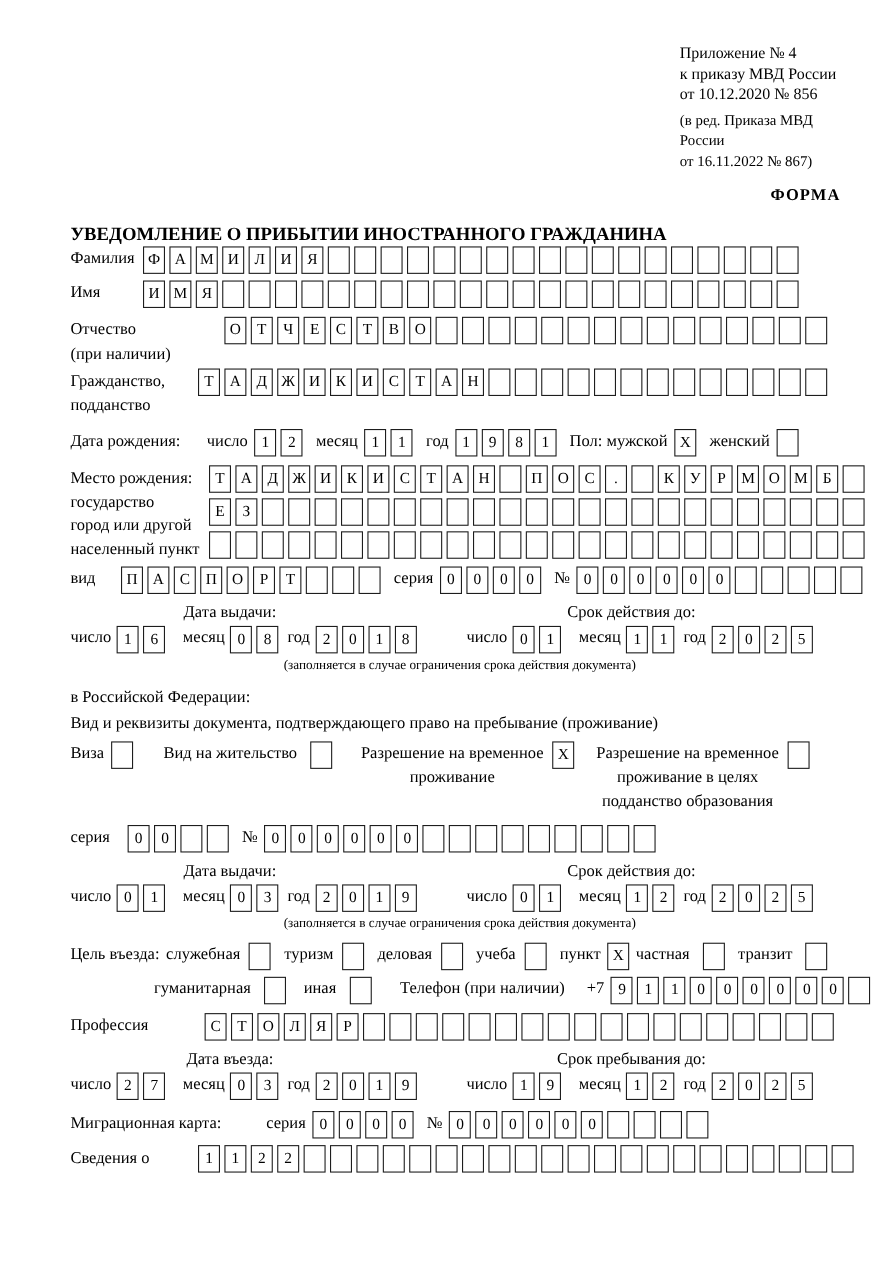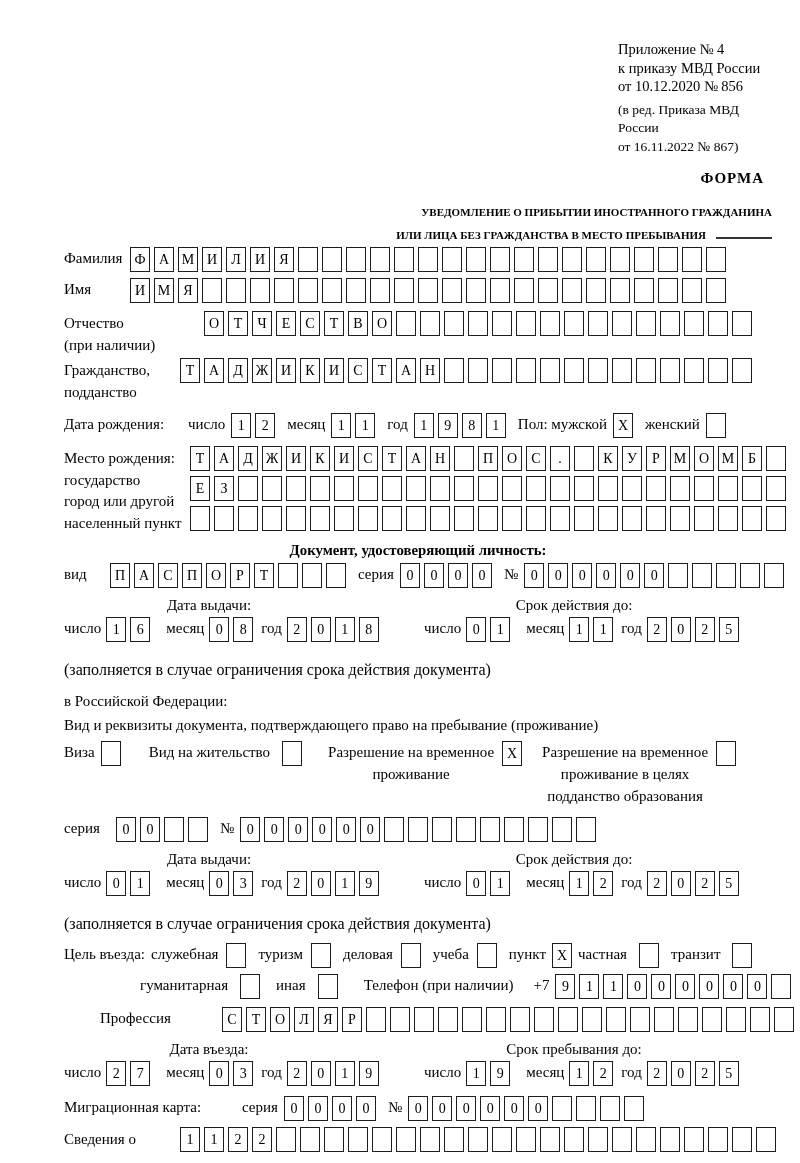--- a/index.html
+++ b/index.html
@@ -5,54 +5,54 @@
   html,body{margin:0;padding:0;}
   body{width:800px;height:1163px;background:#ffffff;color:#000;
        font-family:"Liberation Serif","DejaVu Serif",serif;font-size:15px;}
   .page{box-sizing:border-box;width:800px;height:1163px;overflow:hidden;
         padding:40px 28px 0 64px;position:relative;}
 
   .appendix{margin-left:554px;line-height:18.5px;font-size:14.5px;}
   .appendix-note{margin-left:554px;margin-top:5px;line-height:18.5px;font-size:13.5px;}
   .forma{text-align:right;padding-right:8px;margin-top:14px;font-weight:bold;letter-spacing:1px;font-size:15px;}
 
-  .title{text-align:right;font-weight:bold;font-size:11px;line-height:23px;margin-top:14px;}
+  .title{text-align:left;font-weight:bold;font-size:17px;line-height:23px;margin-top:14px;}
   .title-blank{display:inline-block;width:56px;height:13px;border-bottom:2px solid #333;margin-left:10px;}
   .sec-heading{margin-top:24px;font-weight:bold;font-size:14.6px;}
 
   .frow{display:flex;align-items:flex-start;}
   .lbl{flex:0 0 auto;padding-top:3px;}
   .lblcol{flex:0 0 auto;line-height:21.5px;padding-top:2px;}
   .cells{display:flex;gap:4px;flex:0 0 auto;}
   .cell{box-sizing:border-box;width:20px;height:25px;border:1.6px solid #1d1d1d;
         display:inline-flex;align-items:center;justify-content:center;
         font-size:14px;flex:0 0 auto;background:#fff;}
   .ilabel{flex:0 0 auto;padding-top:3px;margin:0 6px 0 12px;}
   .plabel{flex:0 0 auto;padding-top:3px;}
 
   .mt2{margin-top:2px;} .mt4{margin-top:4px;} .mt6{margin-top:6px;} .mt8{margin-top:8px;}
   .mt10{margin-top:10px;} .mt14{}
   .mb5{margin-bottom:5px;}
   .ml6{margin-left:6px;} .ml8{margin-left:8px;} .ml12{margin-left:12px;}
   .ml16{margin-left:16px;} .ml20{margin-left:20px;} .ml26{margin-left:26px;} .ml28{margin-left:28px;}
 
-  .w66{width:66px;} .w116{width:116px;} .w122{width:122px;margin-left:36px;} .w126{width:126px;}
+  .w66{width:66px;} .w116{width:116px;} .w122{width:122px;} .w126{width:126px;}
   .w140{width:140px;} .w46{width:46px;} .w52{width:52px;} .w112{width:112px;} .w152{width:152px;}
 
   .doc-heading{text-align:center;font-weight:bold;margin-top:8px;font-size:14.8px;}
 
   .dpair{display:flex;margin-top:9px;}
   .dp-left{width:360px;flex:0 0 auto;}
   .dp-right{flex:1;}
   .dp-head{text-align:center;margin-bottom:3px;}
   .dp-left .dp-head{width:290px;}
   .dp-right .dp-head{width:300px;}
   .dp-vals{display:flex;align-items:flex-start;}
   .dl{flex:0 0 auto;padding-top:3px;margin-right:5px;}
-  .note{text-align:left;font-size:16px;margin-top:19px;}
+  .note{text-align:center;font-size:12px;margin-top:3px;}
 
   .para{margin-top:10px;line-height:24px;}
   .permit-row{display:flex;align-items:flex-start;margin-top:4px;}
   .pcol{display:flex;flex-direction:column;text-align:center;line-height:22px;flex:0 0 auto;}
 
   .rep-right{flex:1;}
 </style>
 </head>
 <body>
 
@@ -64,23 +64,20 @@
     <div>от 10.12.2020 № 856</div>
   </div>
   <div class="appendix-note">
     <div>(в ред. Приказа МВД России</div>
     <div>от 16.11.2022 № 867)</div>
   </div>
   <div class="forma">ФОРМА</div>
 
   <div class="title">
     <div>УВЕДОМЛЕНИЕ О ПРИБЫТИИ ИНОСТРАННОГО ГРАЖДАНИНА</div>
-    <div>
-      <span>ИЛИ ЛИЦА БЕЗ ГРАЖДАНСТВА В МЕСТО ПРЕБЫВАНИЯ</span><span class="title-blank"></span>
-    </div>
   </div>
 
 
   <div class="frow mt14">
     <span class="lbl w66">Фамилия</span>
     <span class="cells">
         <span class="cell">Ф</span>
         <span class="cell">А</span>
         <span class="cell">М</span>
         <span class="cell">И</span>
@@ -314,21 +311,20 @@
           <span class="cell"></span>
           <span class="cell"></span>
           <span class="cell"></span>
           <span class="cell"></span>
           <span class="cell"></span>
           <span class="cell"></span>
         </div>
     </span>
   </div>
 
-  <div class="doc-heading">Документ, удостоверяющий личность:</div>
 
   <div class="frow mt4">
     <span class="lbl w46">вид</span>
     <span class="cells">
         <span class="cell">П</span>
         <span class="cell">А</span>
         <span class="cell">С</span>
         <span class="cell">П</span>
         <span class="cell">О</span>
         <span class="cell">Р</span>

